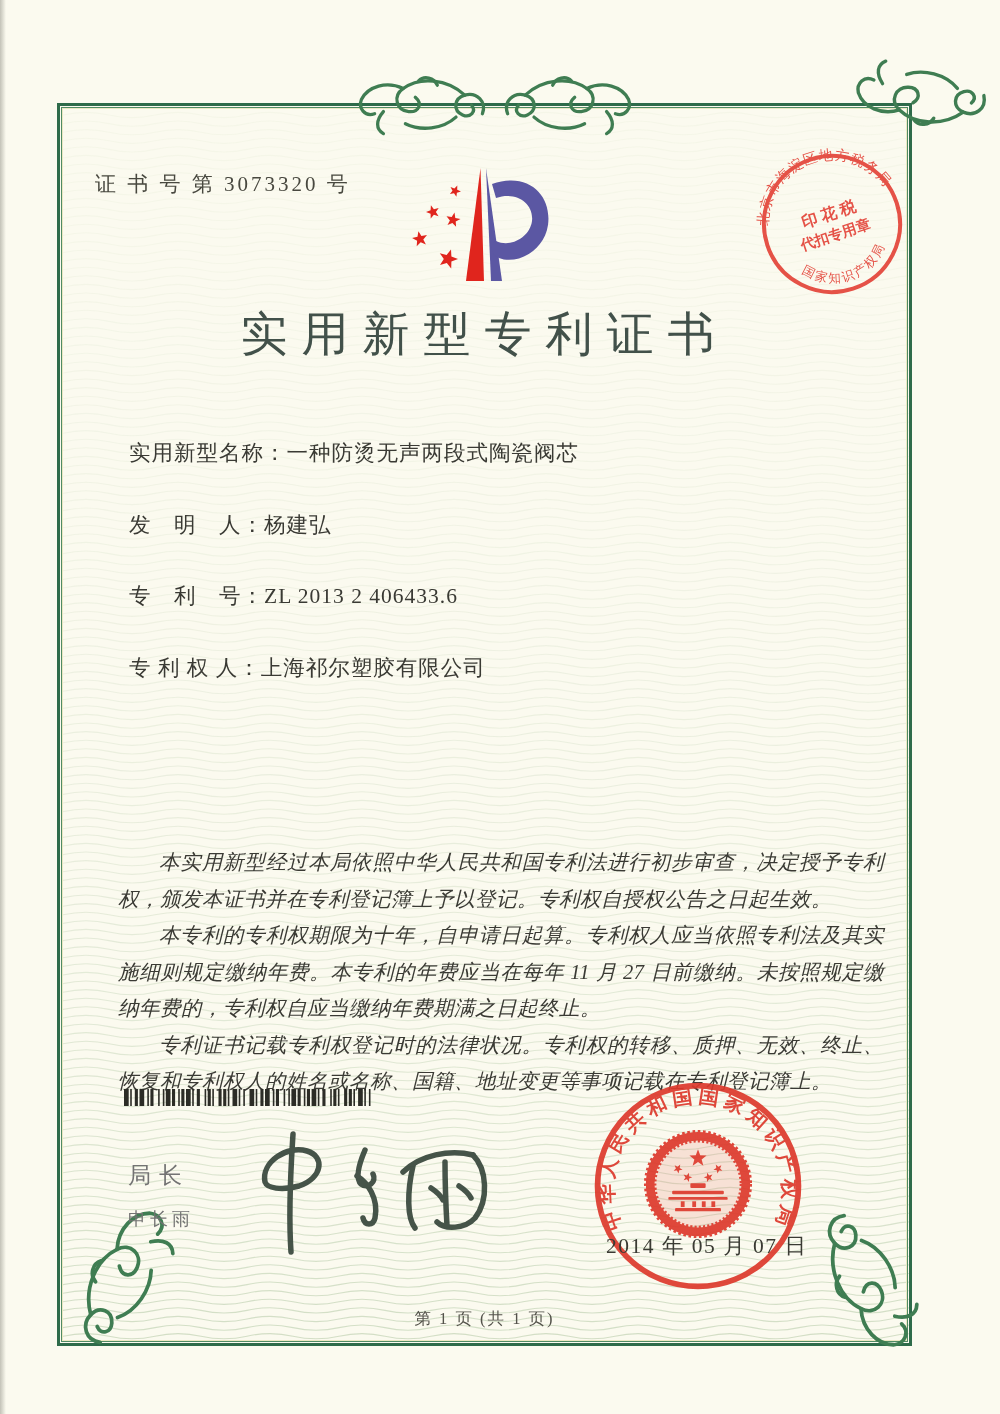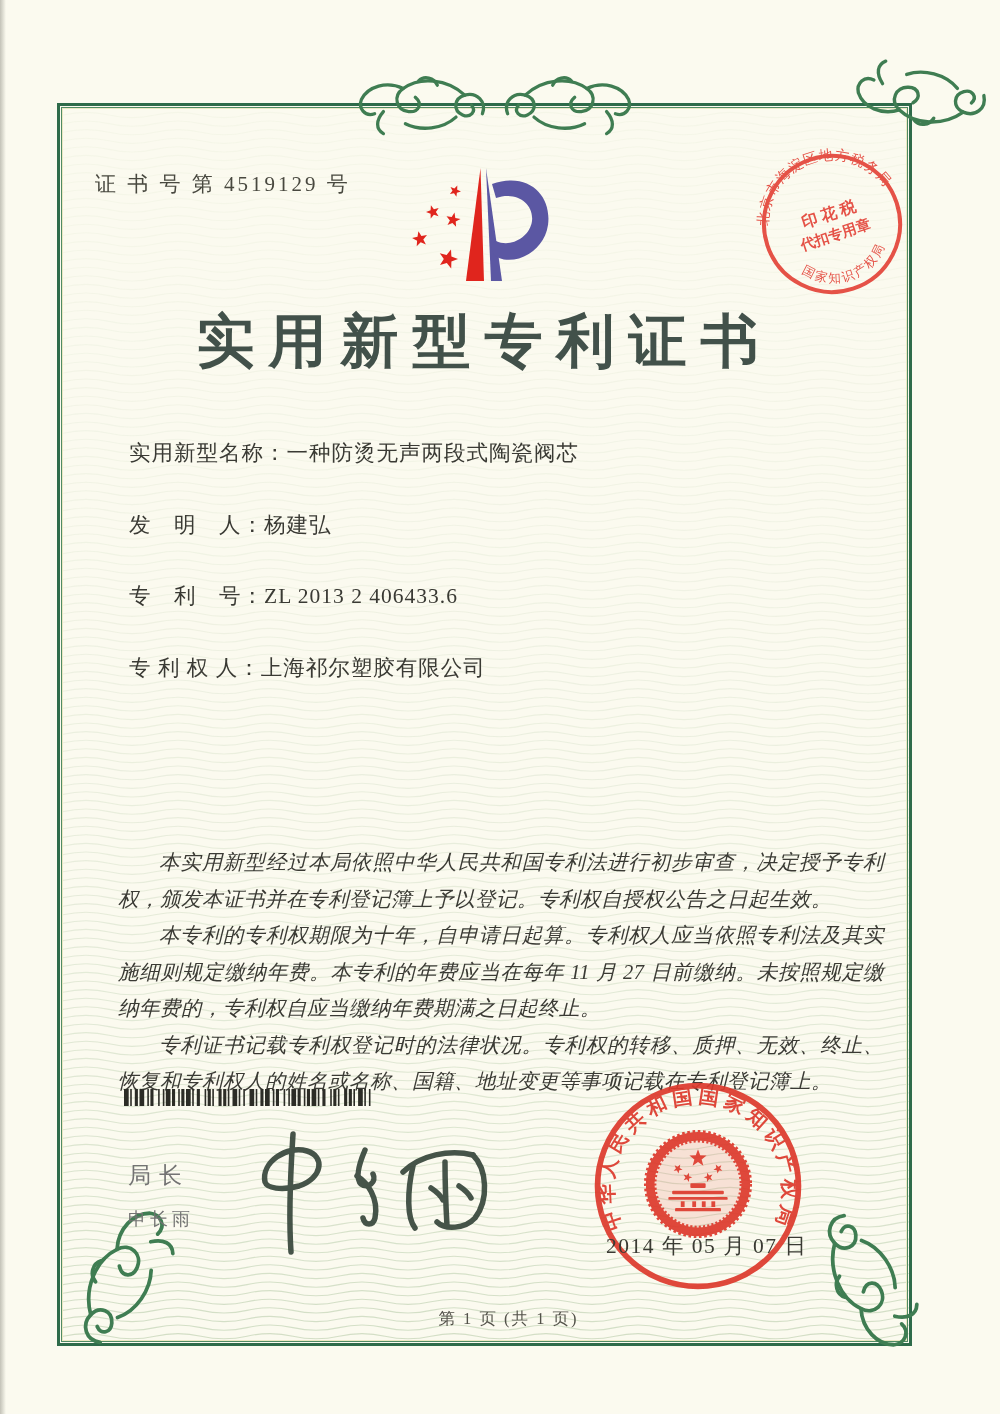--- a/index.html
+++ b/index.html
@@ -23,21 +23,21 @@
   .orn{position:absolute; color:#3f7d52; z-index:2;}
 
   .cert-no{position:absolute; left:95px; top:170px; font-size:21px; letter-spacing:3px; color:#48483f;}
 
   .logo{position:absolute; left:408px; top:163px; width:148px; height:126px; z-index:2;}
 
   .tax-stamp{position:absolute; left:748px; top:140px; width:168px; height:168px;
     transform:rotate(-18deg); opacity:.88; z-index:3;}
 
   .title{position:absolute; left:57px; top:303px; width:855px; text-align:center;
-    font-size:58px; font-weight:bold; letter-spacing:14px; color:#42514a; z-index:2;}
+    font-size:47px; font-weight:normal; letter-spacing:14px; color:#42514a; z-index:2;}
 
   .fields{position:absolute; left:129px; top:438px; z-index:2;}
   .field-row{height:26px; margin-bottom:45.6px; font-size:21.5px; letter-spacing:1px; white-space:nowrap;}
 
   .paragraphs{position:absolute; left:118px; top:844px; width:766px; z-index:2;}
   .paragraphs p{margin:0; font-size:20.5px; line-height:36.5px; text-align:justify;
     text-indent:2em; letter-spacing:.5px; color:#3a3a34;font-style:italic;}
 
   .barcode{position:absolute; left:124px; top:1089px; width:252px; height:17px; z-index:2;}
 
@@ -46,21 +46,21 @@
   .sig-role{font-size:23px; letter-spacing:8px;}
   .sig-name{font-size:18px; letter-spacing:4px; margin-top:16px;}
 
   .signature{position:absolute; left:233px; top:1124px; width:290px; height:140px; z-index:2;}
 
   .office-seal{position:absolute; left:588px; top:1076px; width:220px; height:220px; opacity:.92; z-index:3;}
   .seal-date{position:absolute; left:606px; top:1231px; font-size:21.5px; letter-spacing:1.5px;
     color:#3a3a33; z-index:5; white-space:nowrap;}
 
   .footer{position:absolute; left:57px; top:1308px; width:855px; text-align:center;
-    font-size:16.5px; letter-spacing:2px; color:#53524a; z-index:2;padding-left:24px;}
+    font-size:16.5px; letter-spacing:2px; color:#53524a; z-index:2;}
 </style>
 </head>
 <body>
 
 <div id="page">
 
   <svg class="waves" id="waves-svg" viewBox="0 0 846 1232" preserveAspectRatio="none">
       <path d="M0 6.0 q 23 -5.2 46 0 q 23 5.2 46 0 q 23 -5.2 46 0 q 23 5.2 46 0 q 23 -5.2 46 0 q 23 5.2 46 0 q 23 -5.2 46 0 q 23 5.2 46 0 q 23 -5.2 46 0 q 23 5.2 46 0 q 23 -5.2 46 0 q 23 5.2 46 0 q 23 -5.2 46 0 q 23 5.2 46 0 q 23 -5.2 46 0 q 23 5.2 46 0 q 23 -5.2 46 0 q 23 5.2 46 0 q 23 -5.2 46 0" fill="none" stroke="rgba(118,160,104,0.045)" stroke-width="1.1"></path>
       <path d="M0 14.6 q 23 -5.2 46 0 q 23 5.2 46 0 q 23 -5.2 46 0 q 23 5.2 46 0 q 23 -5.2 46 0 q 23 5.2 46 0 q 23 -5.2 46 0 q 23 5.2 46 0 q 23 -5.2 46 0 q 23 5.2 46 0 q 23 -5.2 46 0 q 23 5.2 46 0 q 23 -5.2 46 0 q 23 5.2 46 0 q 23 -5.2 46 0 q 23 5.2 46 0 q 23 -5.2 46 0 q 23 5.2 46 0 q 23 -5.2 46 0" fill="none" stroke="rgba(118,160,104,0.045)" stroke-width="1.1"></path>
       <path d="M0 23.2 q 23 -5.2 46 0 q 23 5.2 46 0 q 23 -5.2 46 0 q 23 5.2 46 0 q 23 -5.2 46 0 q 23 5.2 46 0 q 23 -5.2 46 0 q 23 5.2 46 0 q 23 -5.2 46 0 q 23 5.2 46 0 q 23 -5.2 46 0 q 23 5.2 46 0 q 23 -5.2 46 0 q 23 5.2 46 0 q 23 -5.2 46 0 q 23 5.2 46 0 q 23 -5.2 46 0 q 23 5.2 46 0 q 23 -5.2 46 0" fill="none" stroke="rgba(118,160,104,0.045)" stroke-width="1.1"></path>
@@ -232,21 +232,21 @@
   <svg class="orn" style="left:852px; top:62px; transform:rotate(188deg);" width="140" height="68" viewBox="0 0 120 60">
     <use href="#orn-sym"></use>
   </svg>
   <svg class="orn" style="left:48px; top:1238px; transform:rotate(-62deg);" width="150" height="80" viewBox="0 0 120 60">
     <use href="#orn-sym"></use>
   </svg>
   <svg class="orn" style="left:792px; top:1240px; transform:rotate(242deg) scaleX(-1);" width="150" height="80" viewBox="0 0 120 60">
     <use href="#orn-sym"></use>
   </svg>
 
-  <div class="cert-no">证 书 号 第 4519129 号</div>
+  <div class="cert-no">证 书 号 第 3073320 号</div>
 
   <svg class="logo" viewBox="0 0 148 126">
     <polygon points="72.5,5 58,118 76,118" fill="#e0251d"></polygon>
     <polygon points="78,5 83,118 94,118" fill="#5b57a3"></polygon>
     <path fill="#5b57a3" d="M84,21 C121,8 144,33 140,62 C136,89 108,102 91,95 C83,92 81,82 88,78 C103,85 122,74 124,58 C126,40 108,28 88,35 Z"></path>
     <g id="logo-stars" fill="#e0251d">
         <polygon points="49.3,22.5 49.2,26.7 53.0,28.5 48.9,29.7 48.4,33.8 46.0,30.3 41.9,31.1 44.5,27.8 42.5,24.1 46.4,25.5"></polygon>
         <polygon points="22.9,42.3 25.9,46.2 30.7,45.0 27.9,49.0 30.6,53.2 25.9,51.8 22.7,55.6 22.6,50.7 18.0,48.9 22.6,47.2"></polygon>
         <polygon points="46.5,49.6 47.3,54.9 52.5,56.1 47.7,58.5 48.1,63.8 44.4,60.1 39.5,62.1 41.9,57.4 38.5,53.3 43.7,54.1"></polygon>
         <polygon points="10.4,68.2 13.4,72.9 19.0,72.1 15.3,76.4 17.9,81.4 12.7,79.3 8.7,83.3 9.1,77.7 4.1,75.1 9.5,73.7"></polygon>

